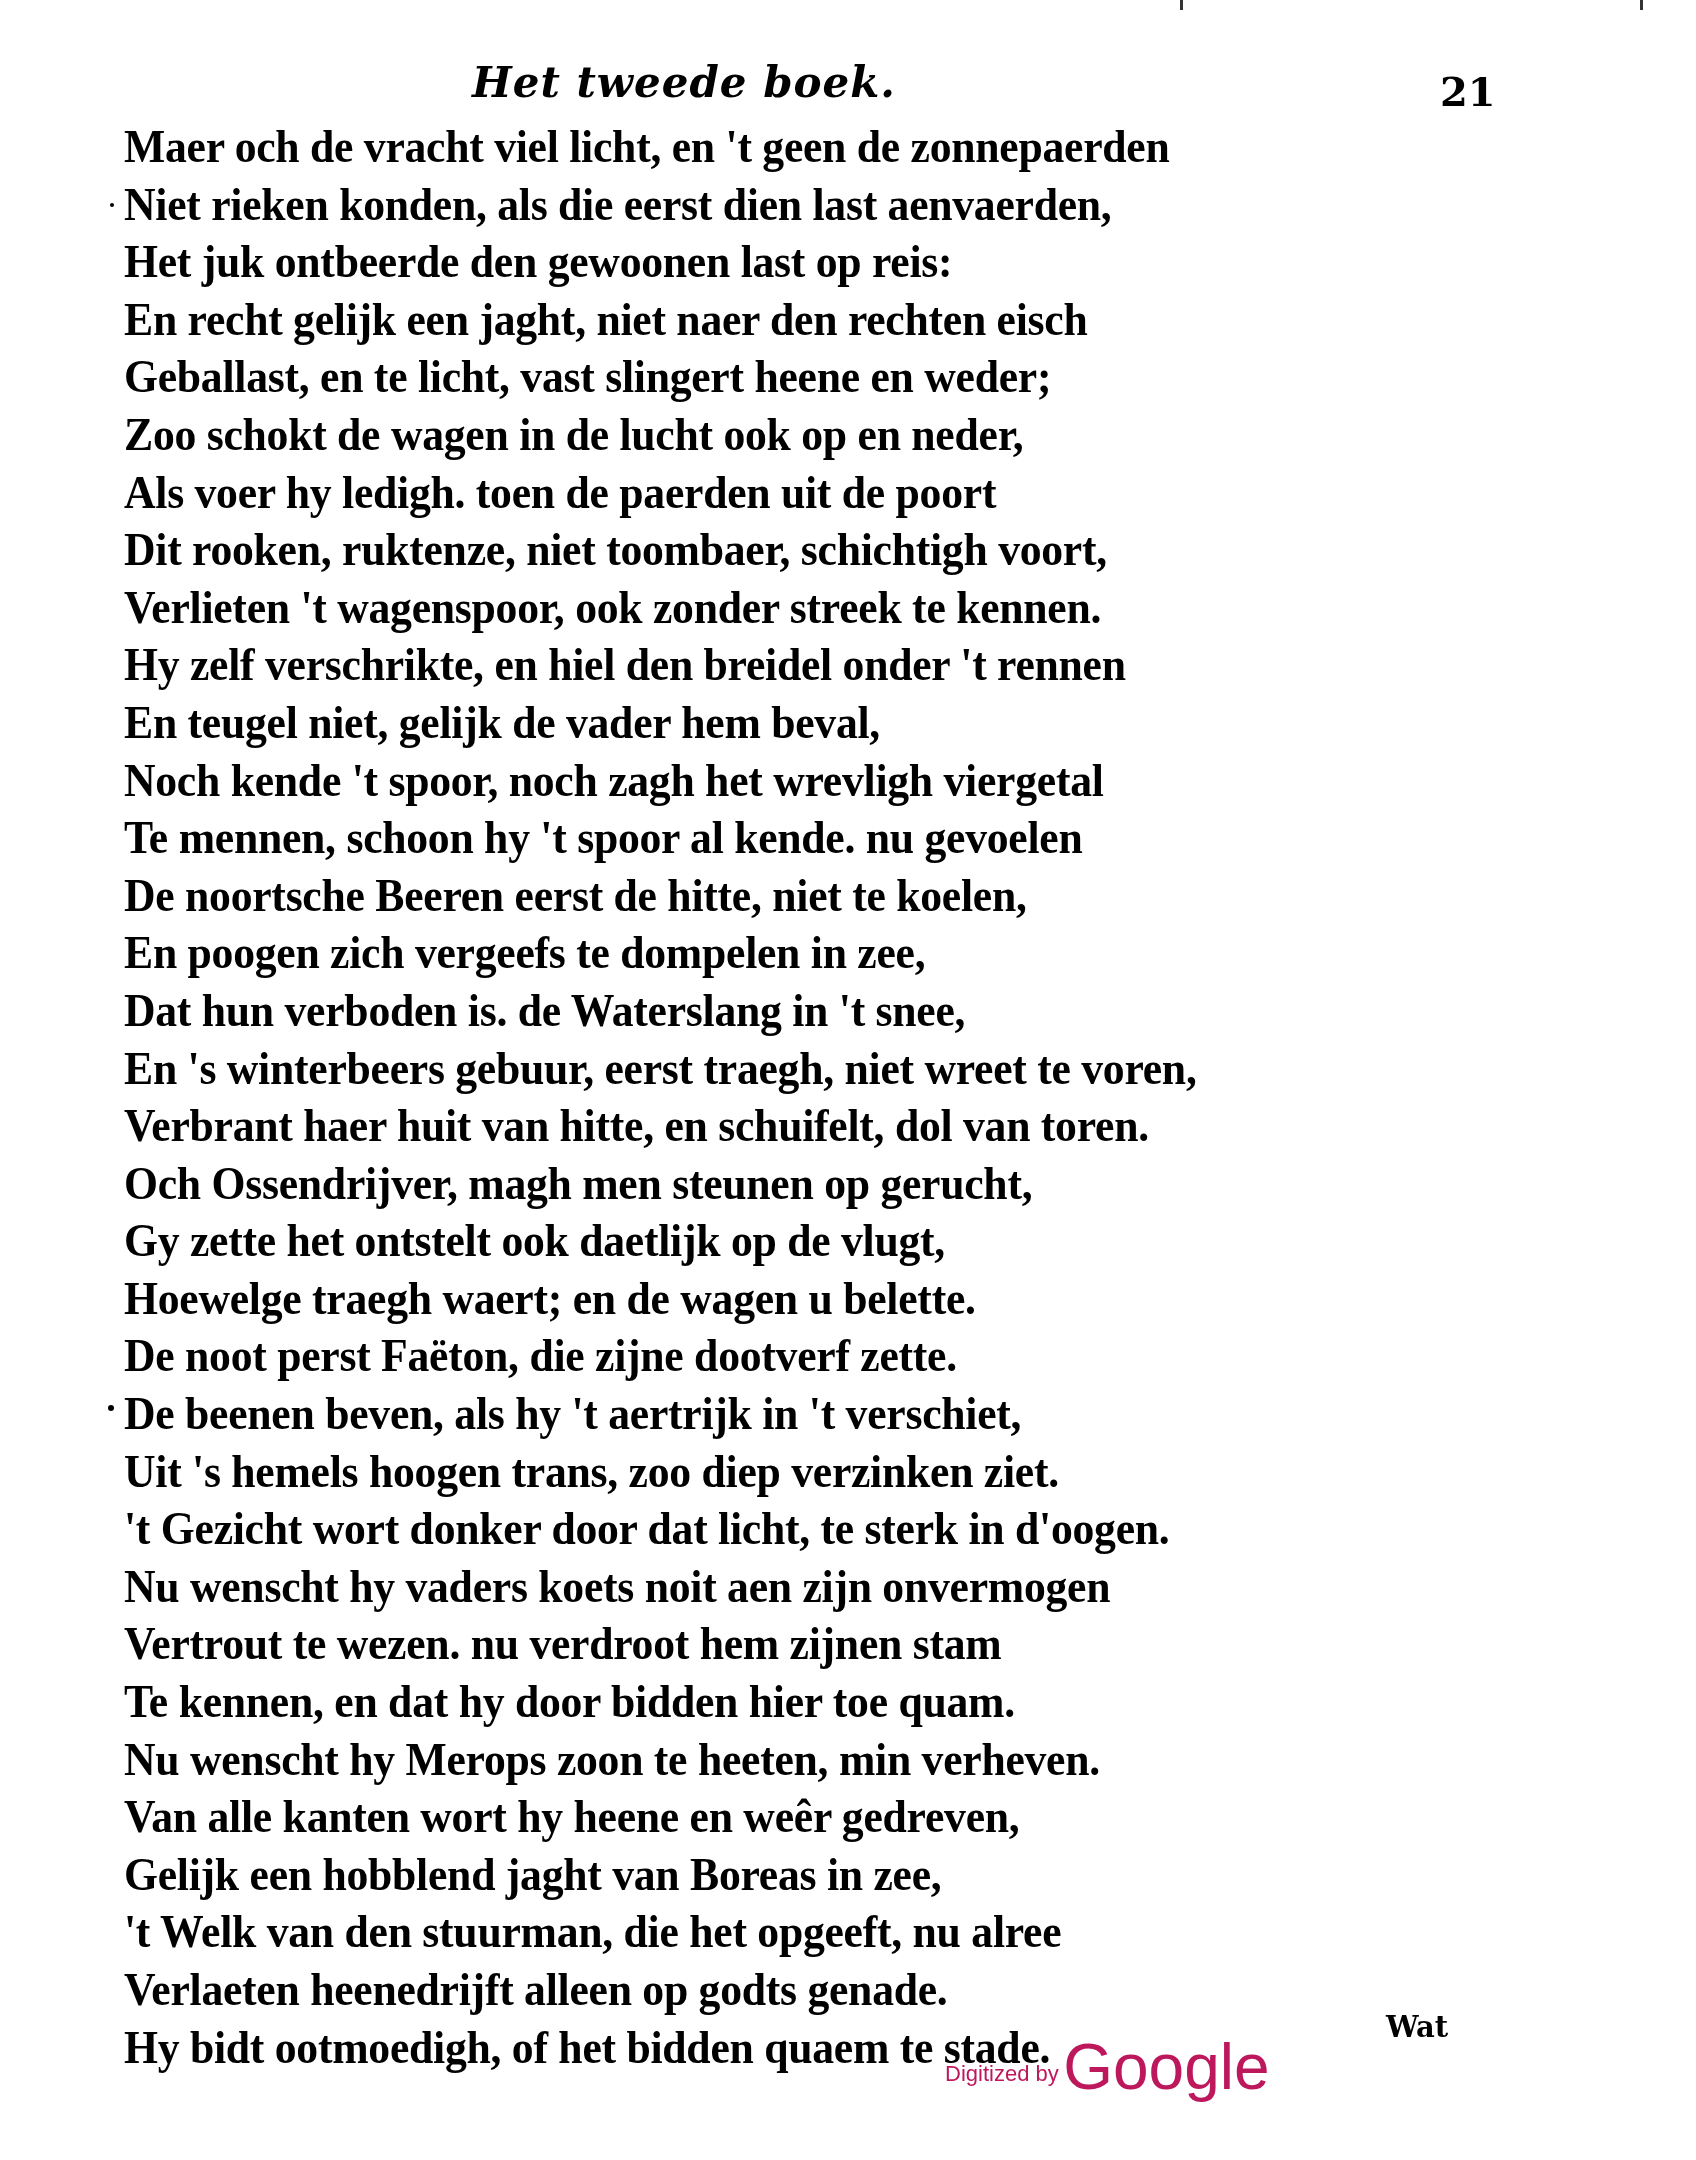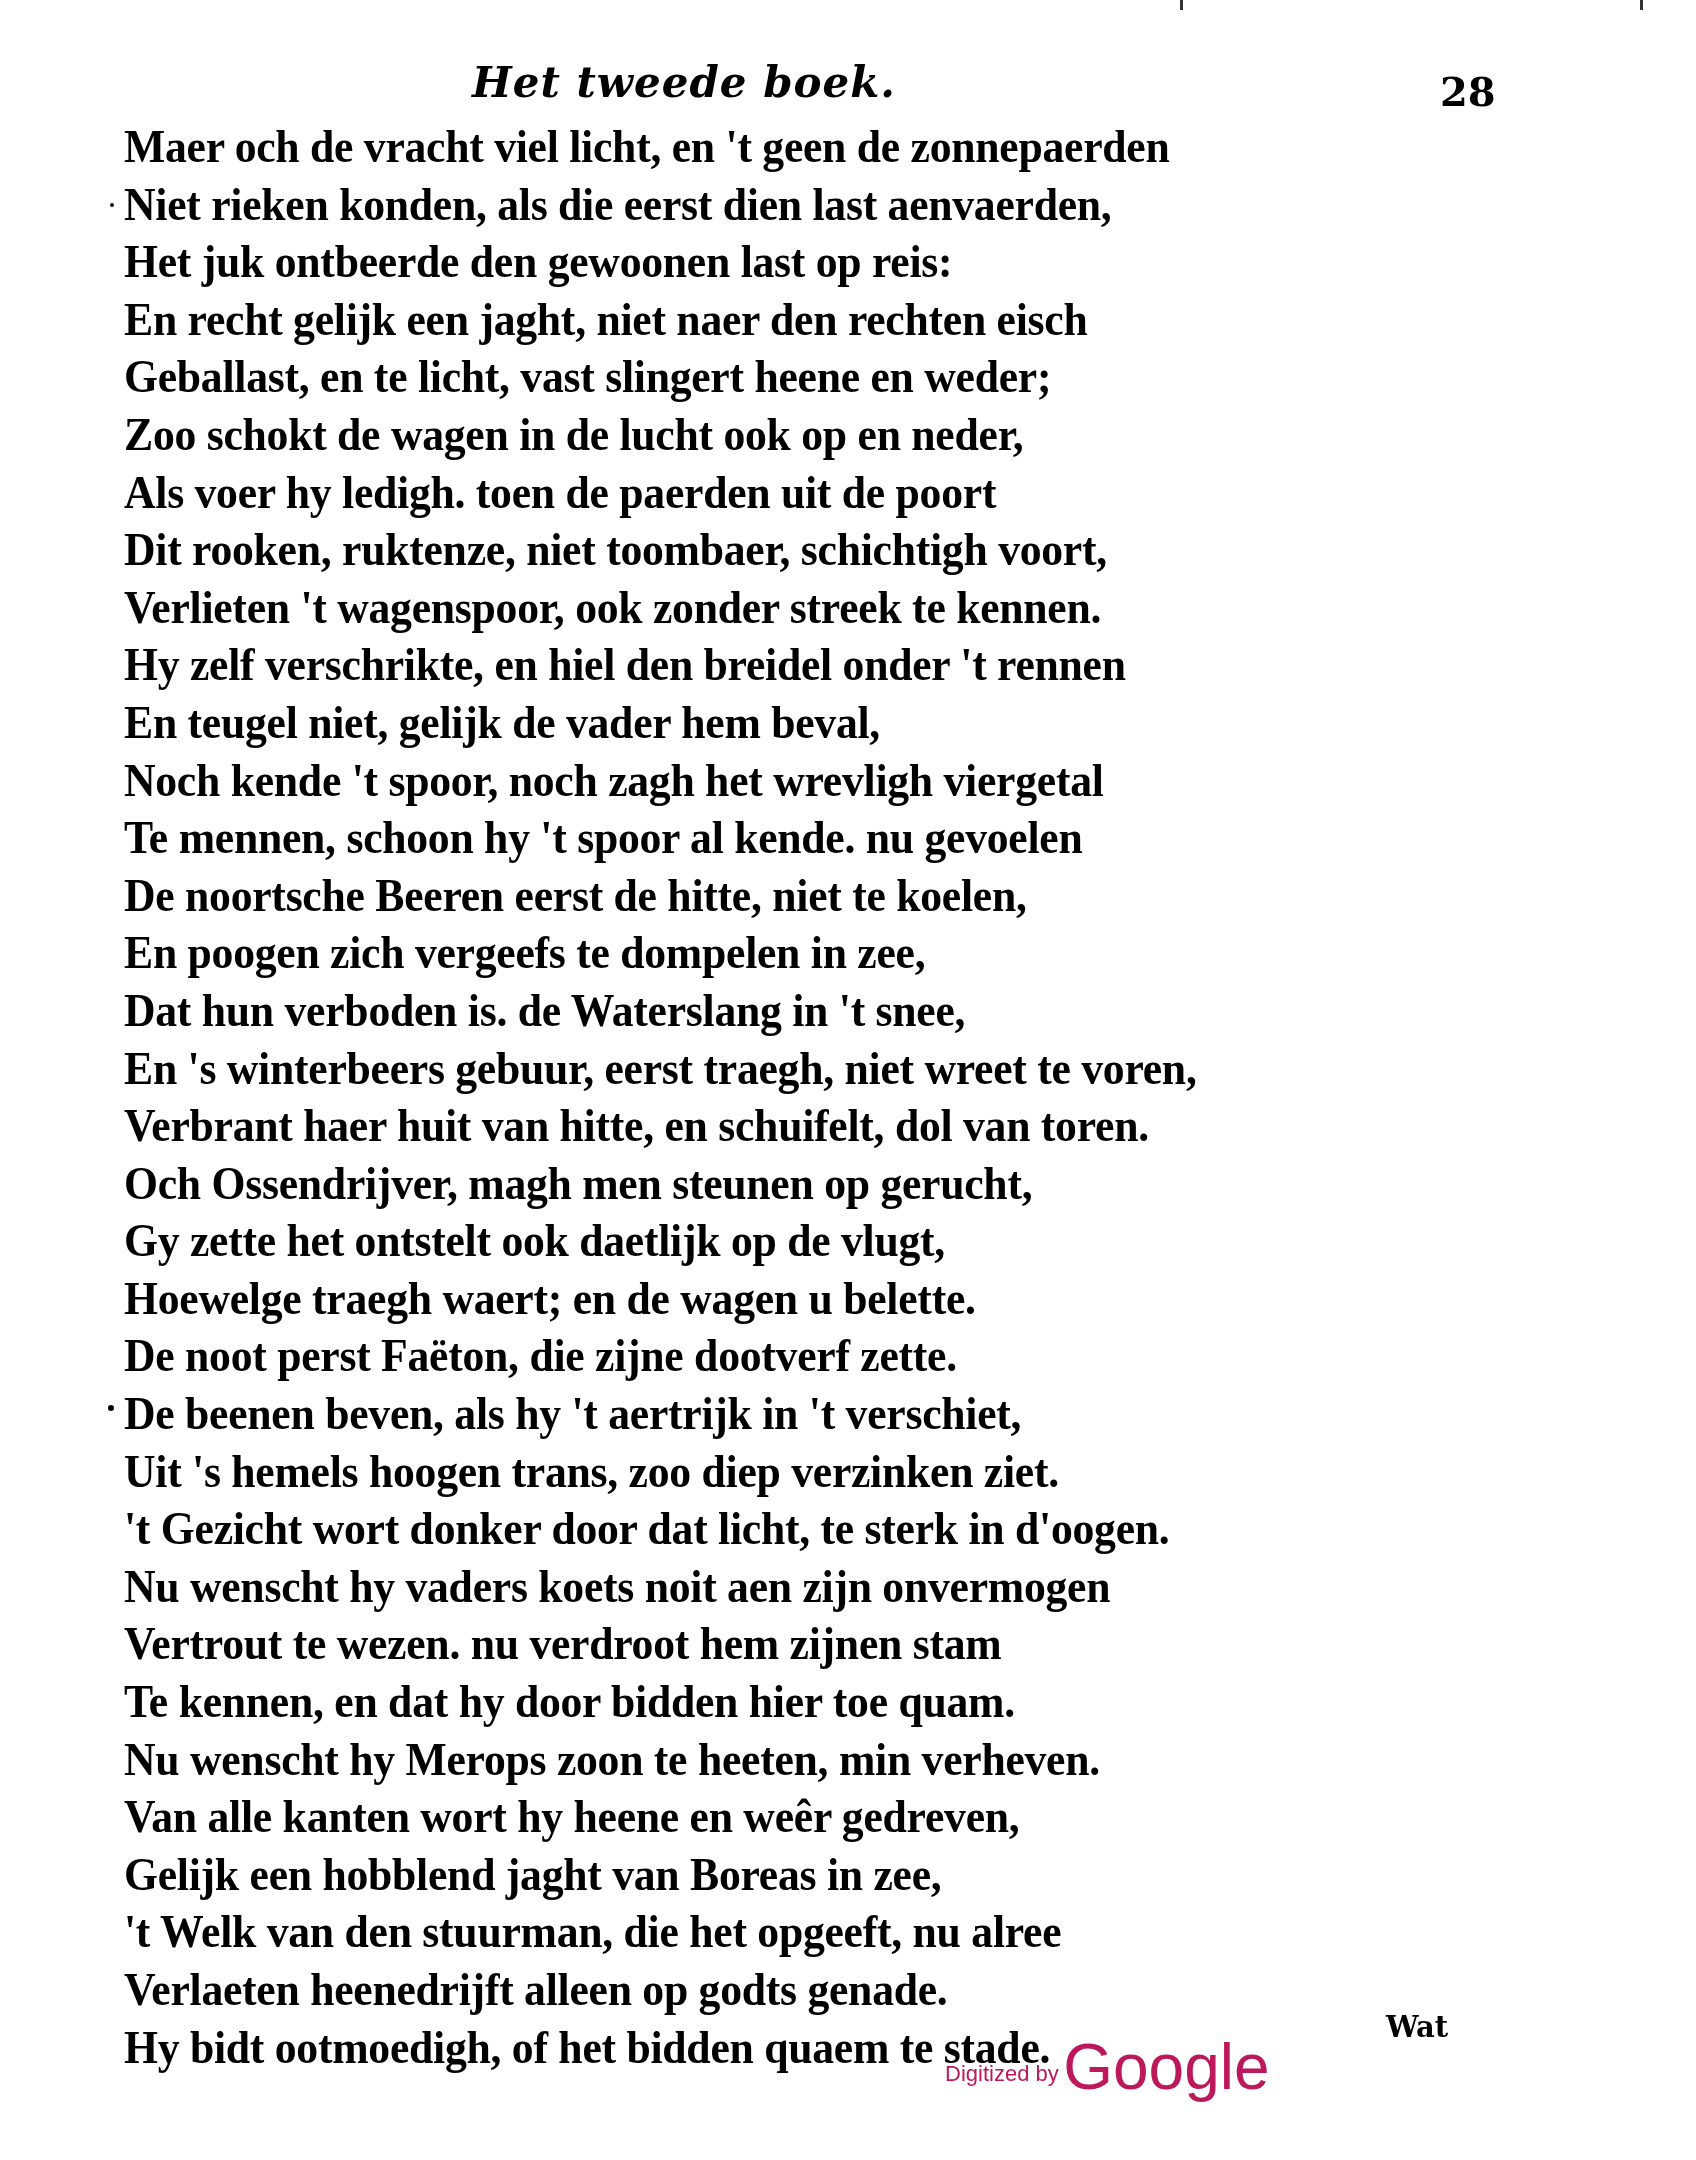--- a/index.html
+++ b/index.html
@@ -21,21 +21,21 @@
   .edge-tick { position: absolute; top: 0; height: 10px; width: 3px; background: #333; }
 </style>
 </head>
 <body>
 
 <div class="page">
   <div class="edge-tick" style="left:1180px"></div>
   <div class="edge-tick" style="left:1640px"></div>
 
   <div class="running-head">Het tweede boek.</div>
-  <div class="page-number">28</div>
+  <div class="page-number">21</div>
 
   <div class="verses">
     <div class="verse">Maer och de vracht viel licht, en 't geen de zonnepaerden</div>
     <div class="verse">Niet rieken konden, als die eerst dien last aenvaerden,</div>
     <div class="verse">Het juk ontbeerde den gewoonen last op reis:</div>
     <div class="verse">En recht gelijk een jaght, niet naer den rechten eisch</div>
     <div class="verse">Geballast, en te licht, vast slingert heene en weder;</div>
     <div class="verse">Zoo schokt de wagen in de lucht ook op en neder,</div>
     <div class="verse">Als voer hy ledigh. toen de paerden uit de poort</div>
     <div class="verse">Dit rooken, ruktenze, niet toombaer, schichtigh voort,</div>

